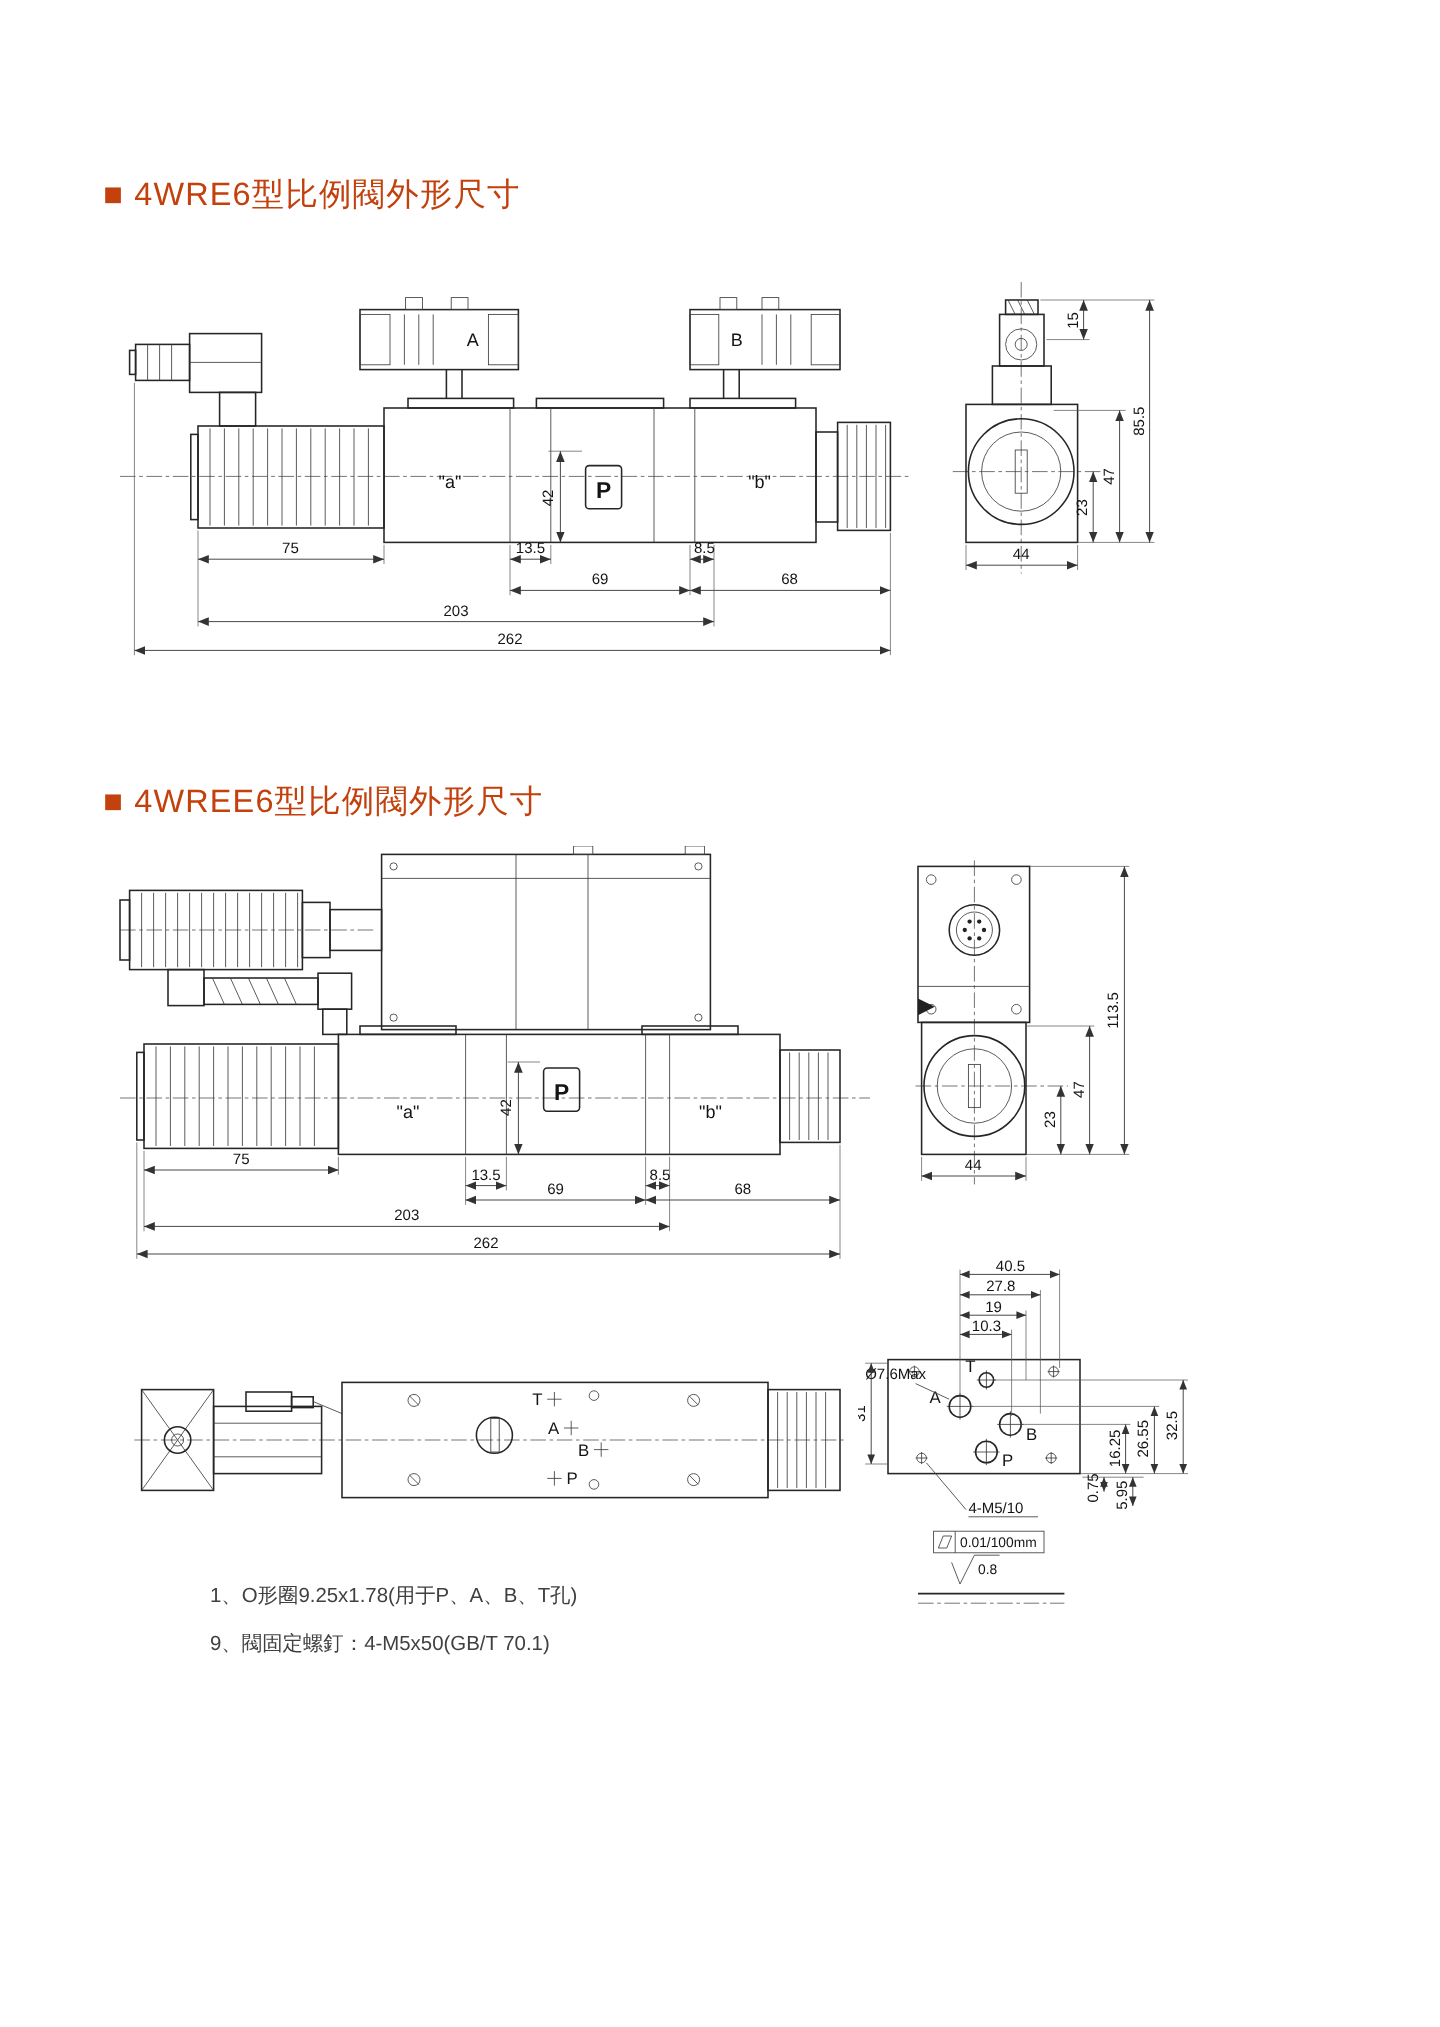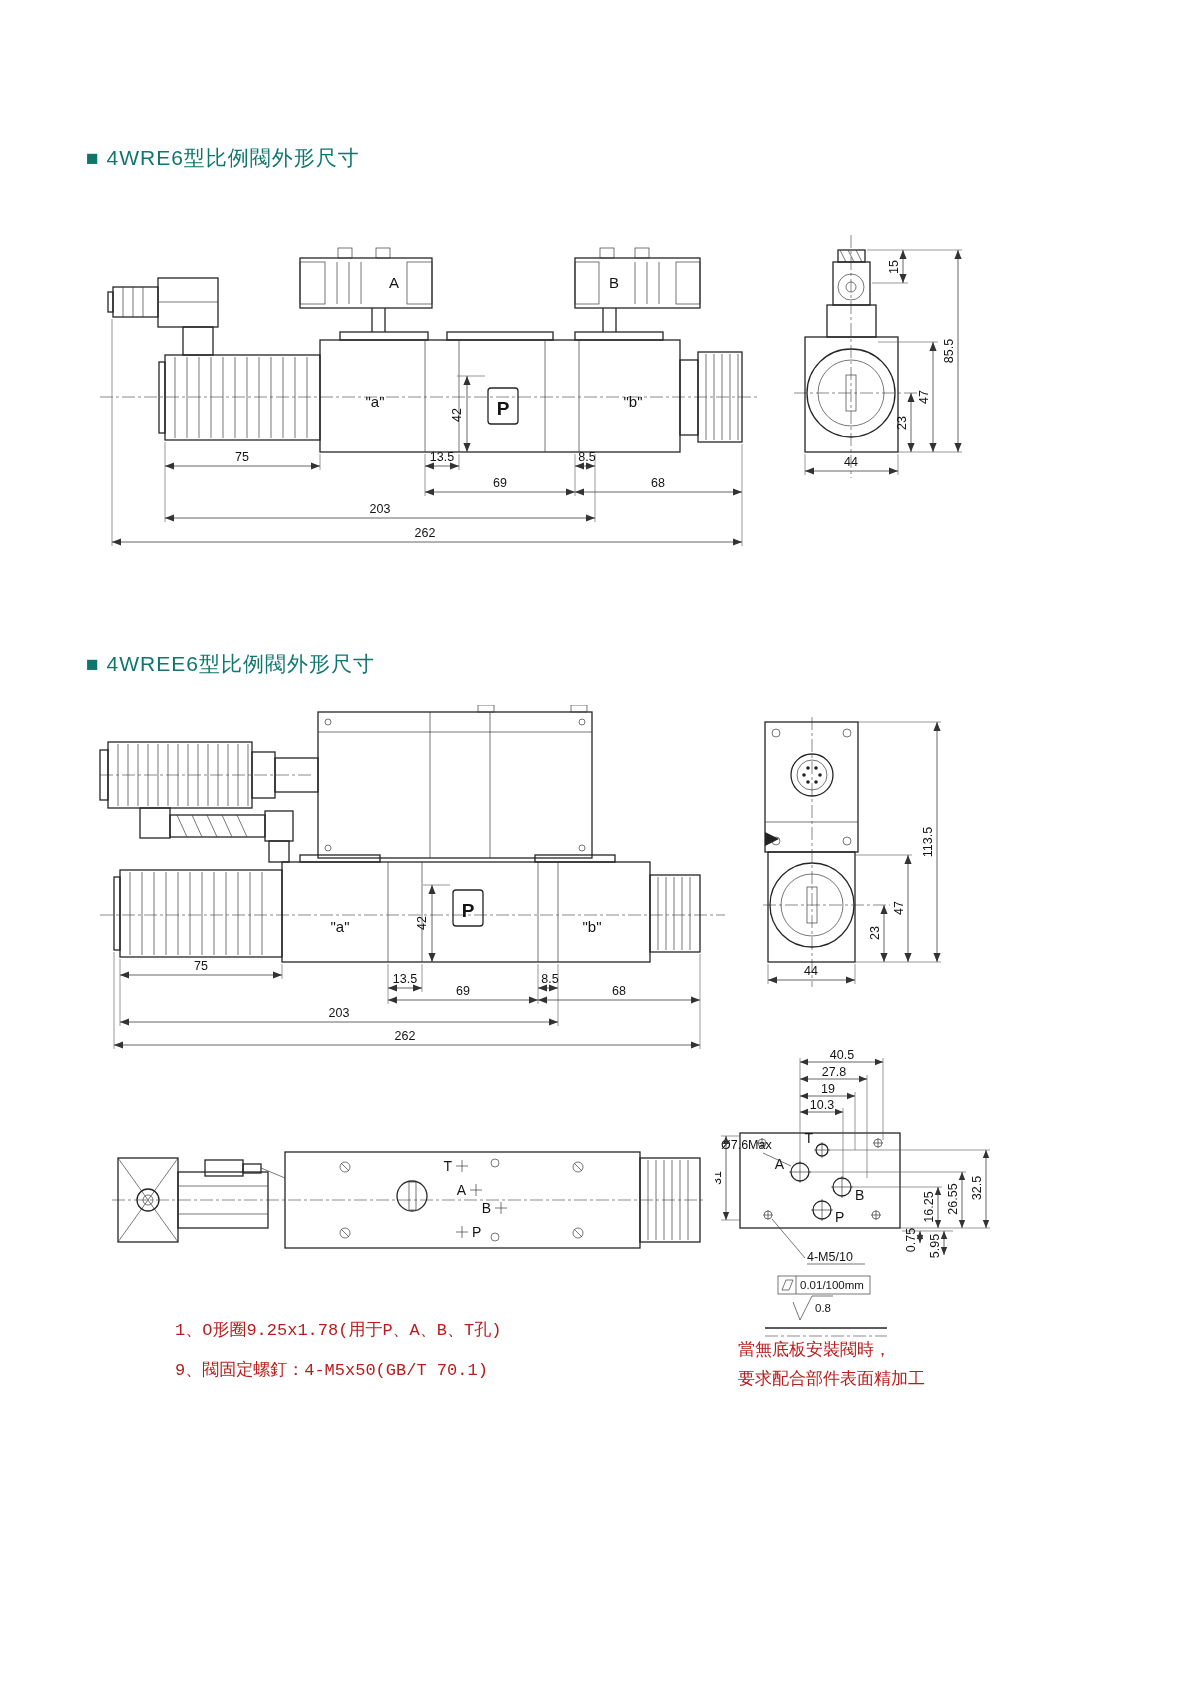--- a/index.html
+++ b/index.html
@@ -1,22 +1,22 @@
 <!DOCTYPE html>
 <html><head>
 <meta charset="utf-8">
 <style>
   * { margin:0; padding:0; box-sizing:border-box; }
   html,body { background:#ffffff; }
   .page {
     position:relative; width:1200px; height:1689px; background:#ffffff;
     font-family:"Liberation Sans", sans-serif; overflow:hidden; margin:0 auto;
   }
-  .sec-title { position:absolute; font-size:21px; color:#0f766e; letter-spacing:1px; white-space:nowrap; }
-  .note { position:absolute; font-size:17px; color:#b91c1c; white-space:nowrap;font-family:Liberation Mono, monospace; }
+  .sec-title { position:absolute; font-size:27px; color:#c2410c; letter-spacing:1px; white-space:nowrap; }
+  .note { position:absolute; font-size:17px; color:#404040; white-space:nowrap; }
   .note.multiline div { line-height:29px; }
   .draw { position:absolute; }
   svg .obj  { stroke:#262626; stroke-width:1.3; fill:none; }
   svg .thin { stroke:#3c3c3c; stroke-width:0.7; fill:none; }
   svg .cl   { stroke:#5a5a5a; stroke-width:0.7; fill:none; stroke-dasharray:13 3 3 3; }
   svg .dim  { stroke:#404040; stroke-width:0.8; fill:none; }
   svg .ext  { stroke:#565656; stroke-width:0.6; fill:none; }
   svg text  { fill:#141414; }
   svg .dimtxt { font:12.5px "Liberation Sans", sans-serif; text-anchor:middle; }
   svg .lbl    { font:15px "Liberation Sans", sans-serif; text-anchor:middle; }
@@ -517,18 +517,14 @@
       <text class="small" style="text-anchor:start" x="100" y="262">0.8</text>
     </g>
     <g>
       <line class="obj" x1="50" y1="278" x2="172" y2="278"></line>
       <line class="cl" x1="50" y1="286" x2="172" y2="286"></line>
     </g>
   </svg>
 
   <div class="note" style="left:175px; top:1318px">1、O形圈9.25x1.78(用于P、A、B、T孔)</div>
   <div class="note" style="left:175px; top:1358px">9、閥固定螺釘：4-M5x50(GB/T 70.1)</div>
-  <div class="note multiline" style="left:738px; top:1336px">
-    <div>當無底板安裝閥時，</div>
-    <div>要求配合部件表面精加工</div>
-  </div>
 
 </div>
 
 </body></html>

